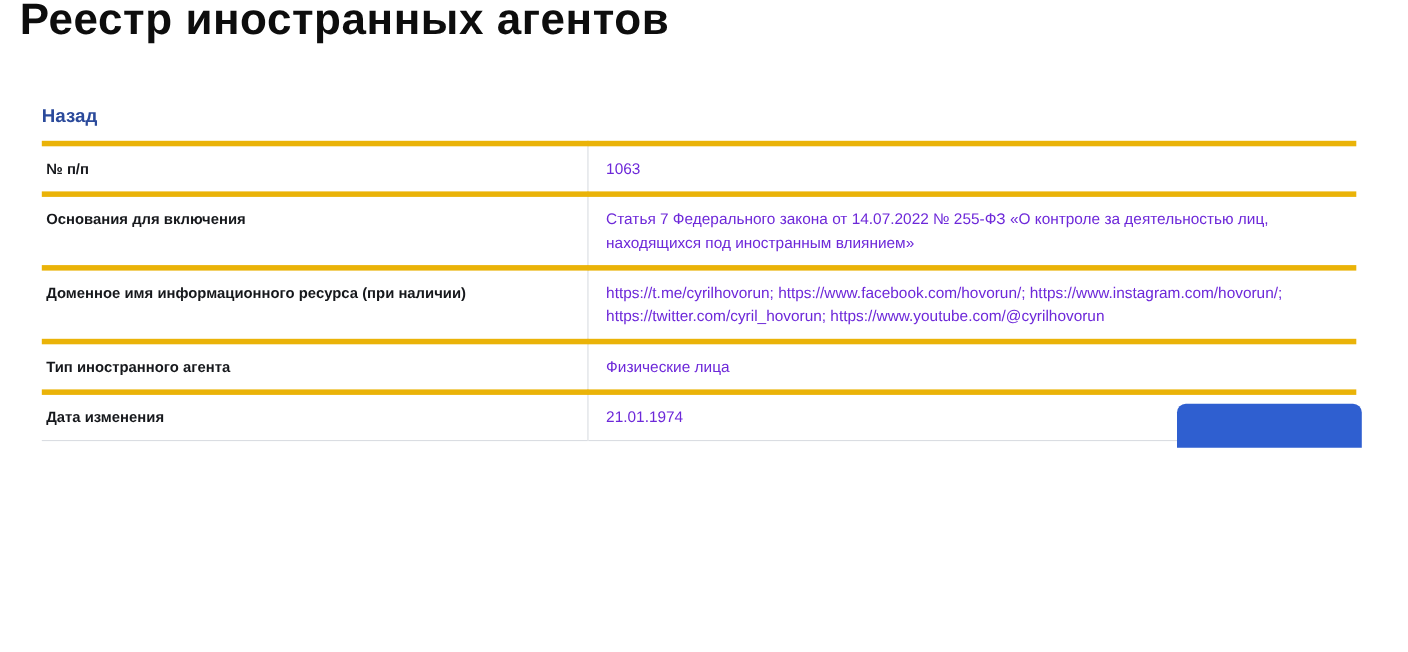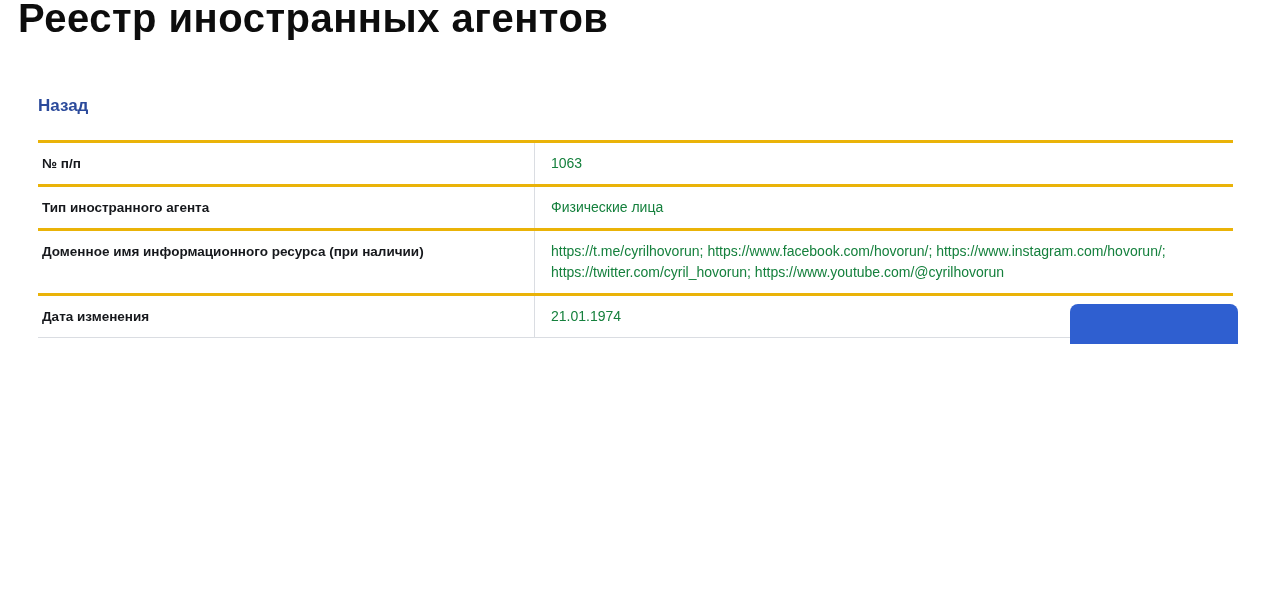--- a/index.html
+++ b/index.html
@@ -32,51 +32,51 @@
     top: 96px;
     left: 38px;
     width: 1204px;
   }
   .back-link {
     display: inline-block;
     font-size: 17px;
     font-weight: bold;
     color: #2b4a9b;
     text-decoration: none;
-    margin-bottom: 24px;
+    margin-bottom: 12px;
     cursor: pointer;
   }
 
   table.registry {
     border-collapse: collapse;
     width: 1195px;
     table-layout: fixed;
   }
   table.registry tr {
-    border-top: 3px solid #eab308;
+    border-top: 5px solid #eab308;
   }
   table.registry tr:last-child {
     border-bottom: 1px solid #dadde2;
   }
   table.registry th {
     width: 478px;
     text-align: left;
     vertical-align: top;
     font-size: 13.5px;
     font-weight: bold;
     line-height: 21px;
     color: #16181c;
     padding: 10px 14px 10px 4px;
   }
   table.registry td {
     vertical-align: top;
     font-size: 14px;
     font-weight: normal;
     line-height: 21px;
-    color: #15803d;
+    color: #6d28d9;
     padding: 10px 8px 10px 16px;
     border-left: 1px solid #dadde2;
   }
   .row-tall th, .row-tall td { padding-bottom: 14px; }
 
   .float-btn {
     position: absolute;
     right: 4px;
     bottom: -6px;
     width: 168px;
@@ -95,26 +95,30 @@
 
   <a class="back-link" href="#">Назад</a>
 
   <table class="registry">
     <tbody>
       <tr>
         <th>№ п/п</th>
         <td>1063</td>
       </tr>
       <tr>
-        <th>Тип иностранного агента</th>
-        <td>Физические лица</td>
+        <th>Основания для включения</th>
+        <td>Статья 7 Федерального закона от 14.07.2022 № 255-ФЗ «О контроле за деятельностью лиц, находящихся под иностранным влиянием»</td>
       </tr>
       <tr>
         <th>Доменное имя информационного ресурса (при наличии)</th>
         <td>https://t.me/cyrilhovorun; https://www.facebook.com/hovorun/; https://www.instagram.com/hovorun/; https://twitter.com/cyril_hovorun; https://www.youtube.com/@cyrilhovorun</td>
+      </tr>
+      <tr>
+        <th>Тип иностранного агента</th>
+        <td>Физические лица</td>
       </tr>
       <tr>
         <th>Дата изменения</th>
         <td>21.01.1974</td>
       </tr>
     </tbody>
   </table>
 
   <button class="float-btn"></button>
 </div>

